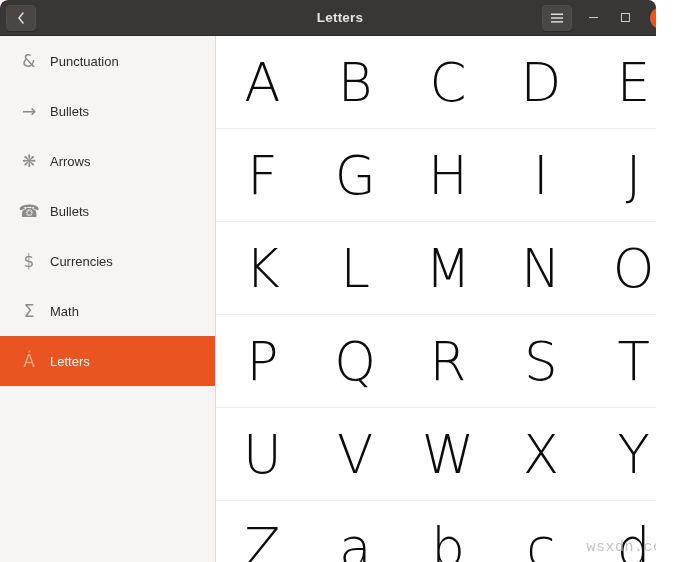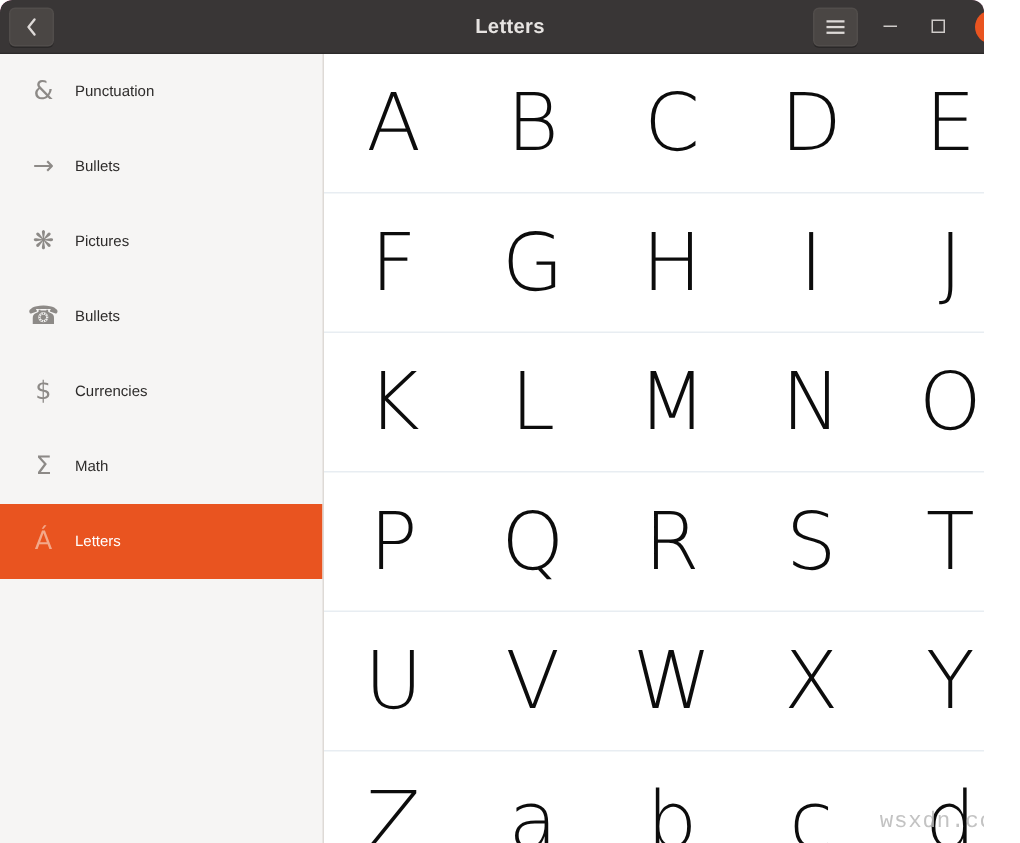--- a/index.html
+++ b/index.html
@@ -94,21 +94,21 @@
   .side-item .sicon {
     width: 34px;
     flex: 0 0 34px;
     text-align: center;
     font-size: 17px;
     color: #8d8a87;
     font-family: "DejaVu Sans", sans-serif;
     line-height: 1;
   }
   .side-item .slabel {
-    font-size: 10px;
+    font-size: 13px;
     color: #2e2c2b;
     padding-left: 4px;
   }
   .side-item.selected { background: #e95420; }
   .side-item.selected .slabel { color: #ffffff; }
   .side-item.selected .sicon { color: #f3a88a; }
 
   
   .content {
     position: relative;
@@ -221,21 +221,21 @@
         <div class="side-item">
           <span class="sicon">&amp;</span>
           <span class="slabel">Punctuation</span>
         </div>
         <div class="side-item">
           <span class="sicon">→</span>
           <span class="slabel">Bullets</span>
         </div>
         <div class="side-item">
           <span class="sicon">❋</span>
-          <span class="slabel">Pictures</span>
+          <span class="slabel">Arrows</span>
         </div>
         <div class="side-item">
           <span class="sicon">☎</span>
           <span class="slabel">Bullets</span>
         </div>
         <div class="side-item">
           <span class="sicon">$</span>
           <span class="slabel">Currencies</span>
         </div>
         <div class="side-item">

